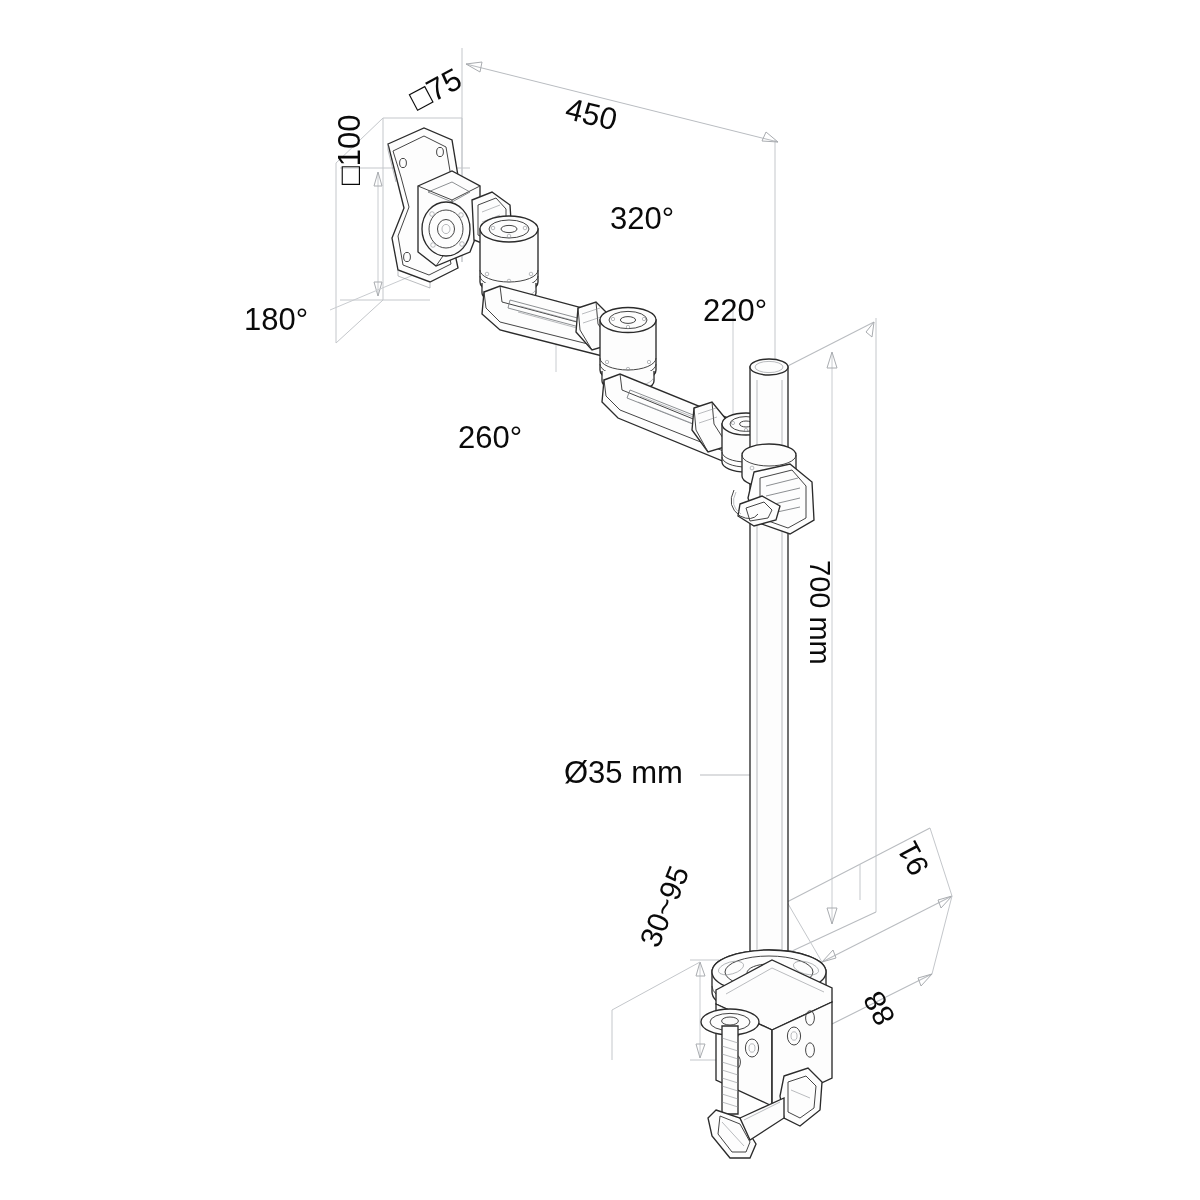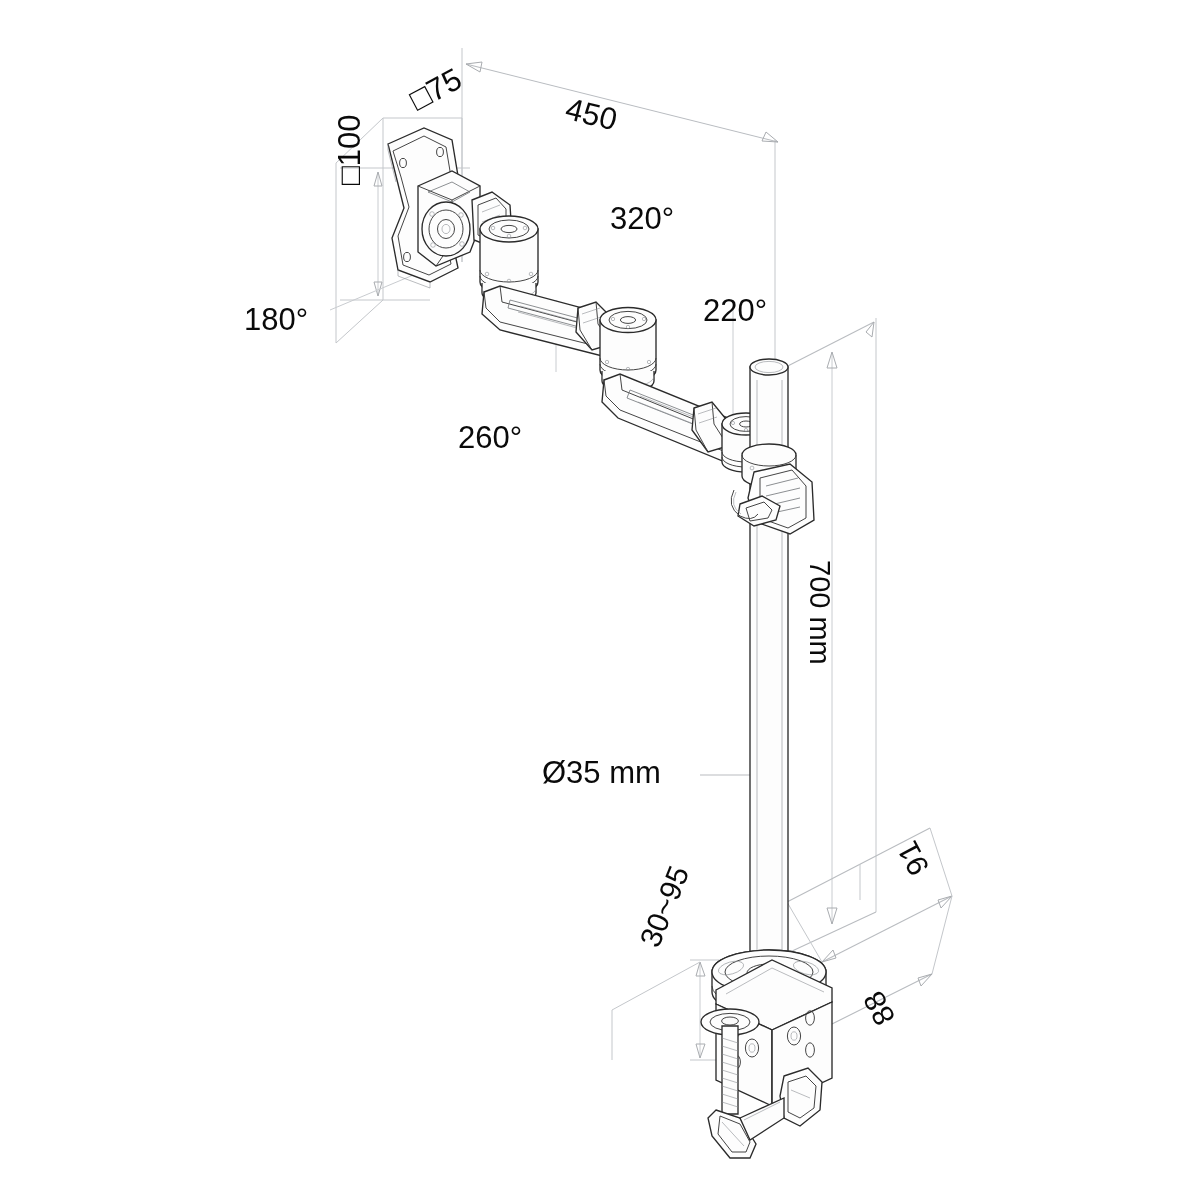--- a/index.html
+++ b/index.html
@@ -488,21 +488,21 @@
   <div class="dim-text" style="left:244px; top:304px; font-size:31px;">180°</div>
 
   <div class="dim-text" style="left:596px; top:203px; font-size:31px;margin-left:14px;">320°</div>
 
   <div class="dim-text" style="left:458px; top:385px; font-size:31px;margin-top:37px;">260°</div>
 
   <div class="dim-text" style="left:703px; top:295px; font-size:31px;">220°</div>
 
   <div class="dim-text" style="left:834px; top:560px; font-size:29px; transform:rotate(90deg); transform-origin:left top;">700 mm</div>
 
-  <div class="dim-text" style="left:542px; top:757px; font-size:31px;">Ø35 mm</div>
+  <div class="dim-text" style="left:564px; top:757px; font-size:31px;">Ø35 mm</div>
 
   <div class="dim-text" style="left:635px; top:940px; font-size:30px; transform:rotate(-68deg); transform-origin:left top;">30~95</div>
 
   <div class="dim-text" style="left:908px; top:880px; font-size:30px; transform:rotate(-118deg); transform-origin:left top;">91</div>
 
   <div class="dim-text" style="left:874px; top:1030px; font-size:30px; transform:rotate(-118deg); transform-origin:left top;">88</div>
 
 </div>
 
 </body></html>

